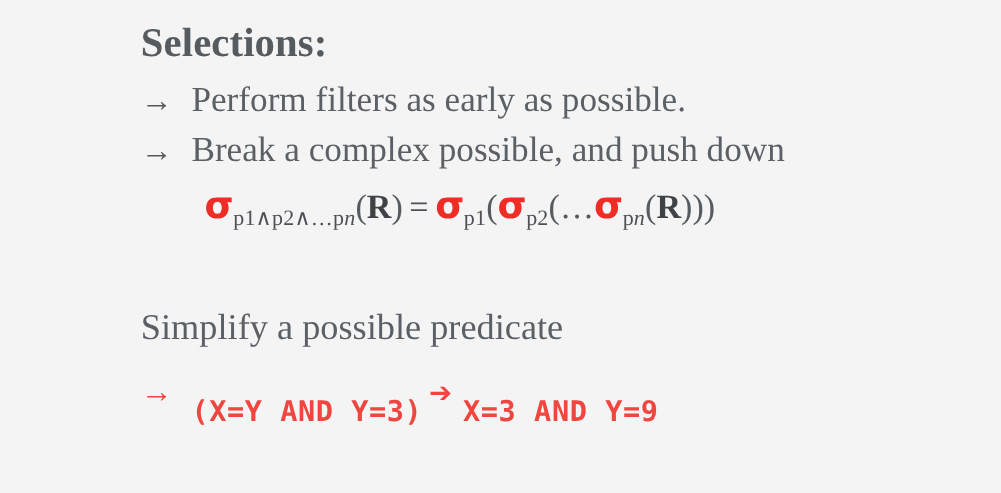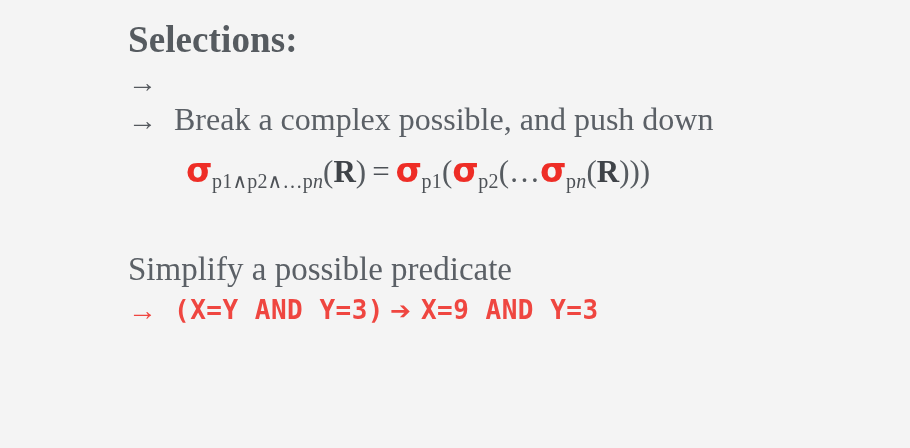--- a/index.html
+++ b/index.html
@@ -50,21 +50,21 @@
     font-size: 29px;
     color: #55595e;
     line-height: 1;
   }
   .bullet-text {
     flex: 0 1 auto;
   }
 
   
   .formula {
-    margin: 6px 0 0 0;
+    margin: 6px 0 12px 0;
     padding-left: 58px;
     font-size: 31px;
     line-height: 1.3;
     color: #4d5156;
     white-space: nowrap;
     font-family: "Liberation Serif", "DejaVu Serif", serif;
   }
   .sigma {
     color: #ee2d26;
     font-weight: bold;
@@ -122,53 +122,55 @@
     color: #ef4640;
     font-family: "Liberation Serif", "DejaVu Serif", serif;
     line-height: 1;
   }
   .code-text {
     font-family: "DejaVu Sans Mono", "Liberation Mono", monospace;
     font-weight: bold;
     font-size: 26px;
     color: #ef4640;
     letter-spacing: 0.5px;
+    margin-top: 36px;
   }
   .fat-arrow {
     font-family: "DejaVu Sans", sans-serif;
     font-weight: bold;
     font-size: 25px;
     color: #ef4640;
     padding: 0 10px 0 6px;
   }
 </style>
 </head>
 <body>
 
 <div id="slide">
 
   <h1 class="slide-title">Selections:</h1>
 
   <div class="bullet-row">
     <span class="bullet-arrow">→</span>
+    <span class="bullet-text">Perform filters as early as possible.</span>
   </div>
 
   <div class="bullet-row">
     <span class="bullet-arrow">→</span>
     <span class="bullet-text">Break a complex possible, and push down</span>
   </div>
 
   <div class="formula">
     <span class="sigma">σ</span><span class="sub"><span>p1∧p2∧…p</span><span class="it">n</span></span><span class="paren">(</span><span class="rel">R</span><span class="paren">)</span><span class="eq">=</span><span class="sigma">σ</span><span class="sub"><span>p</span><span>1</span></span><span class="paren">(</span><span class="sigma">σ</span><span class="sub"><span>p</span><span>2</span></span><span class="paren">(</span><span class="paren">…</span><span class="sigma">σ</span><span class="sub"><span>p</span><span class="it">n</span></span><span class="paren">(</span><span class="rel">R</span><span class="paren">)))</span>
   </div>
 
   <div class="gap"></div>
 
   <p class="statement">Simplify a possible predicate</p>
 
   <div class="code-row">
     <span class="code-arrow">→</span>
     <span class="code-text">(X=Y AND Y=3)</span>
     <span class="fat-arrow">➔</span>
-    <span class="code-text">X=9 AND Y=3</span>
+    <span class="code-text">X=3 AND Y=9</span>
   </div>
 
 </div>
 
 </body></html>

